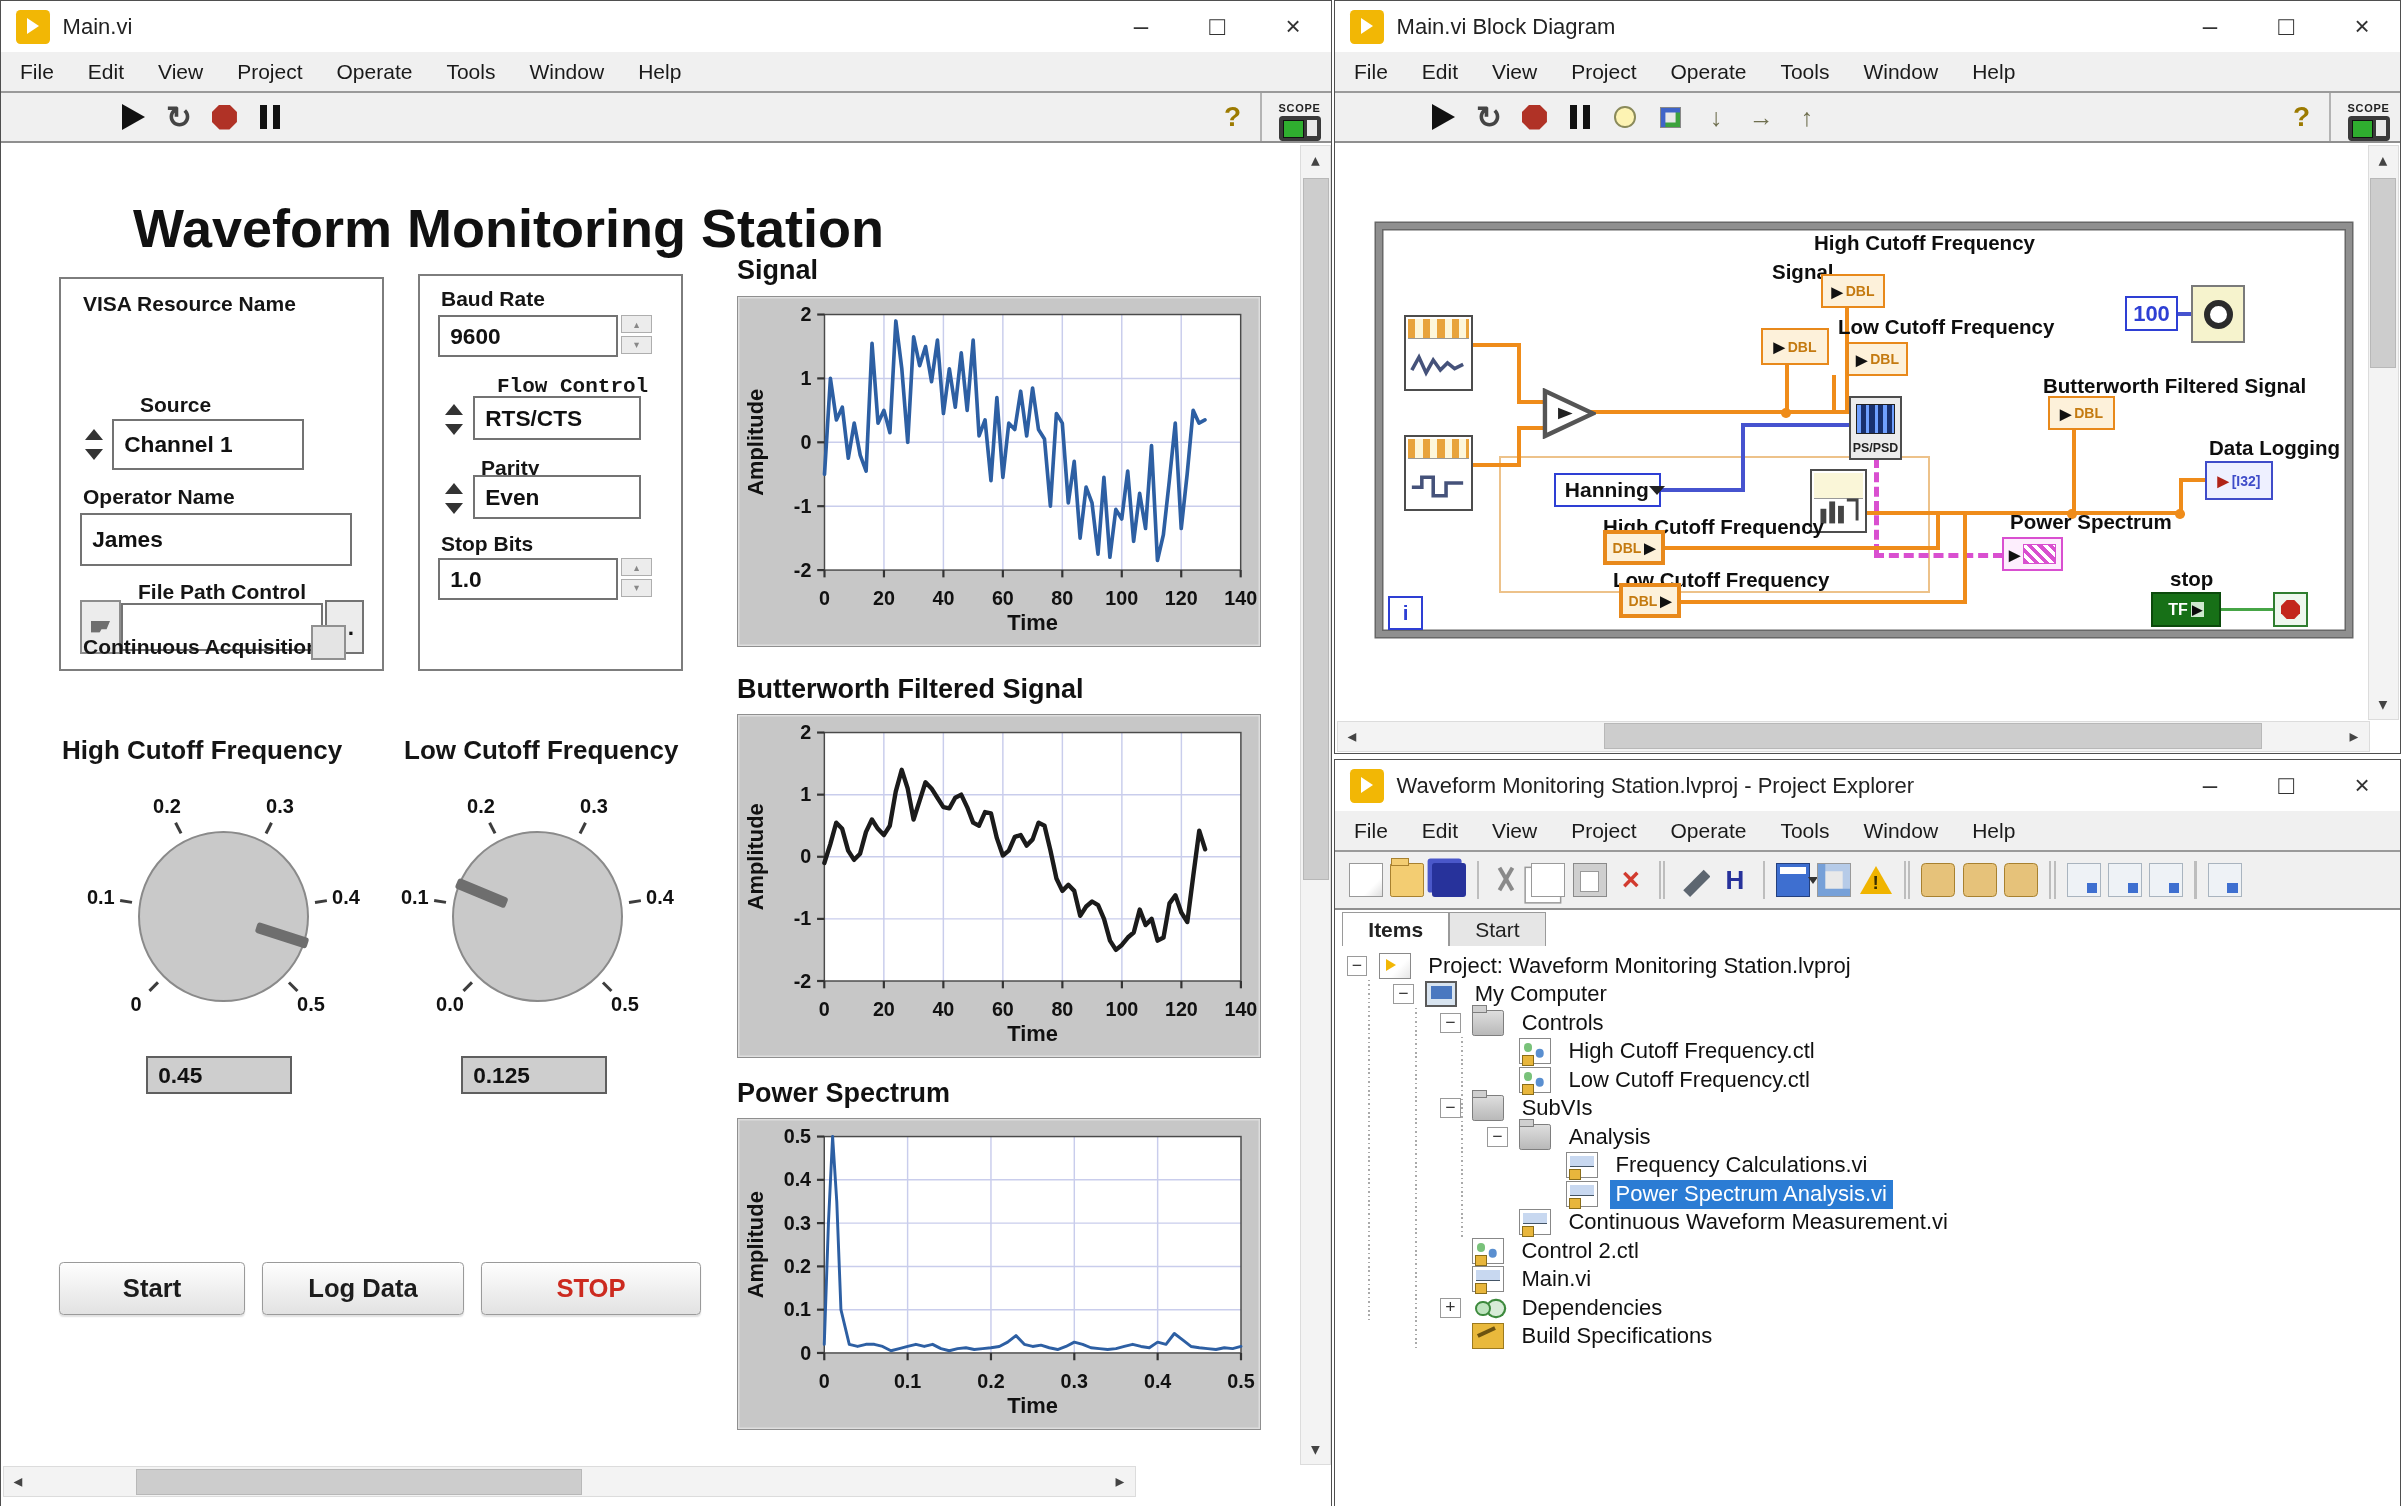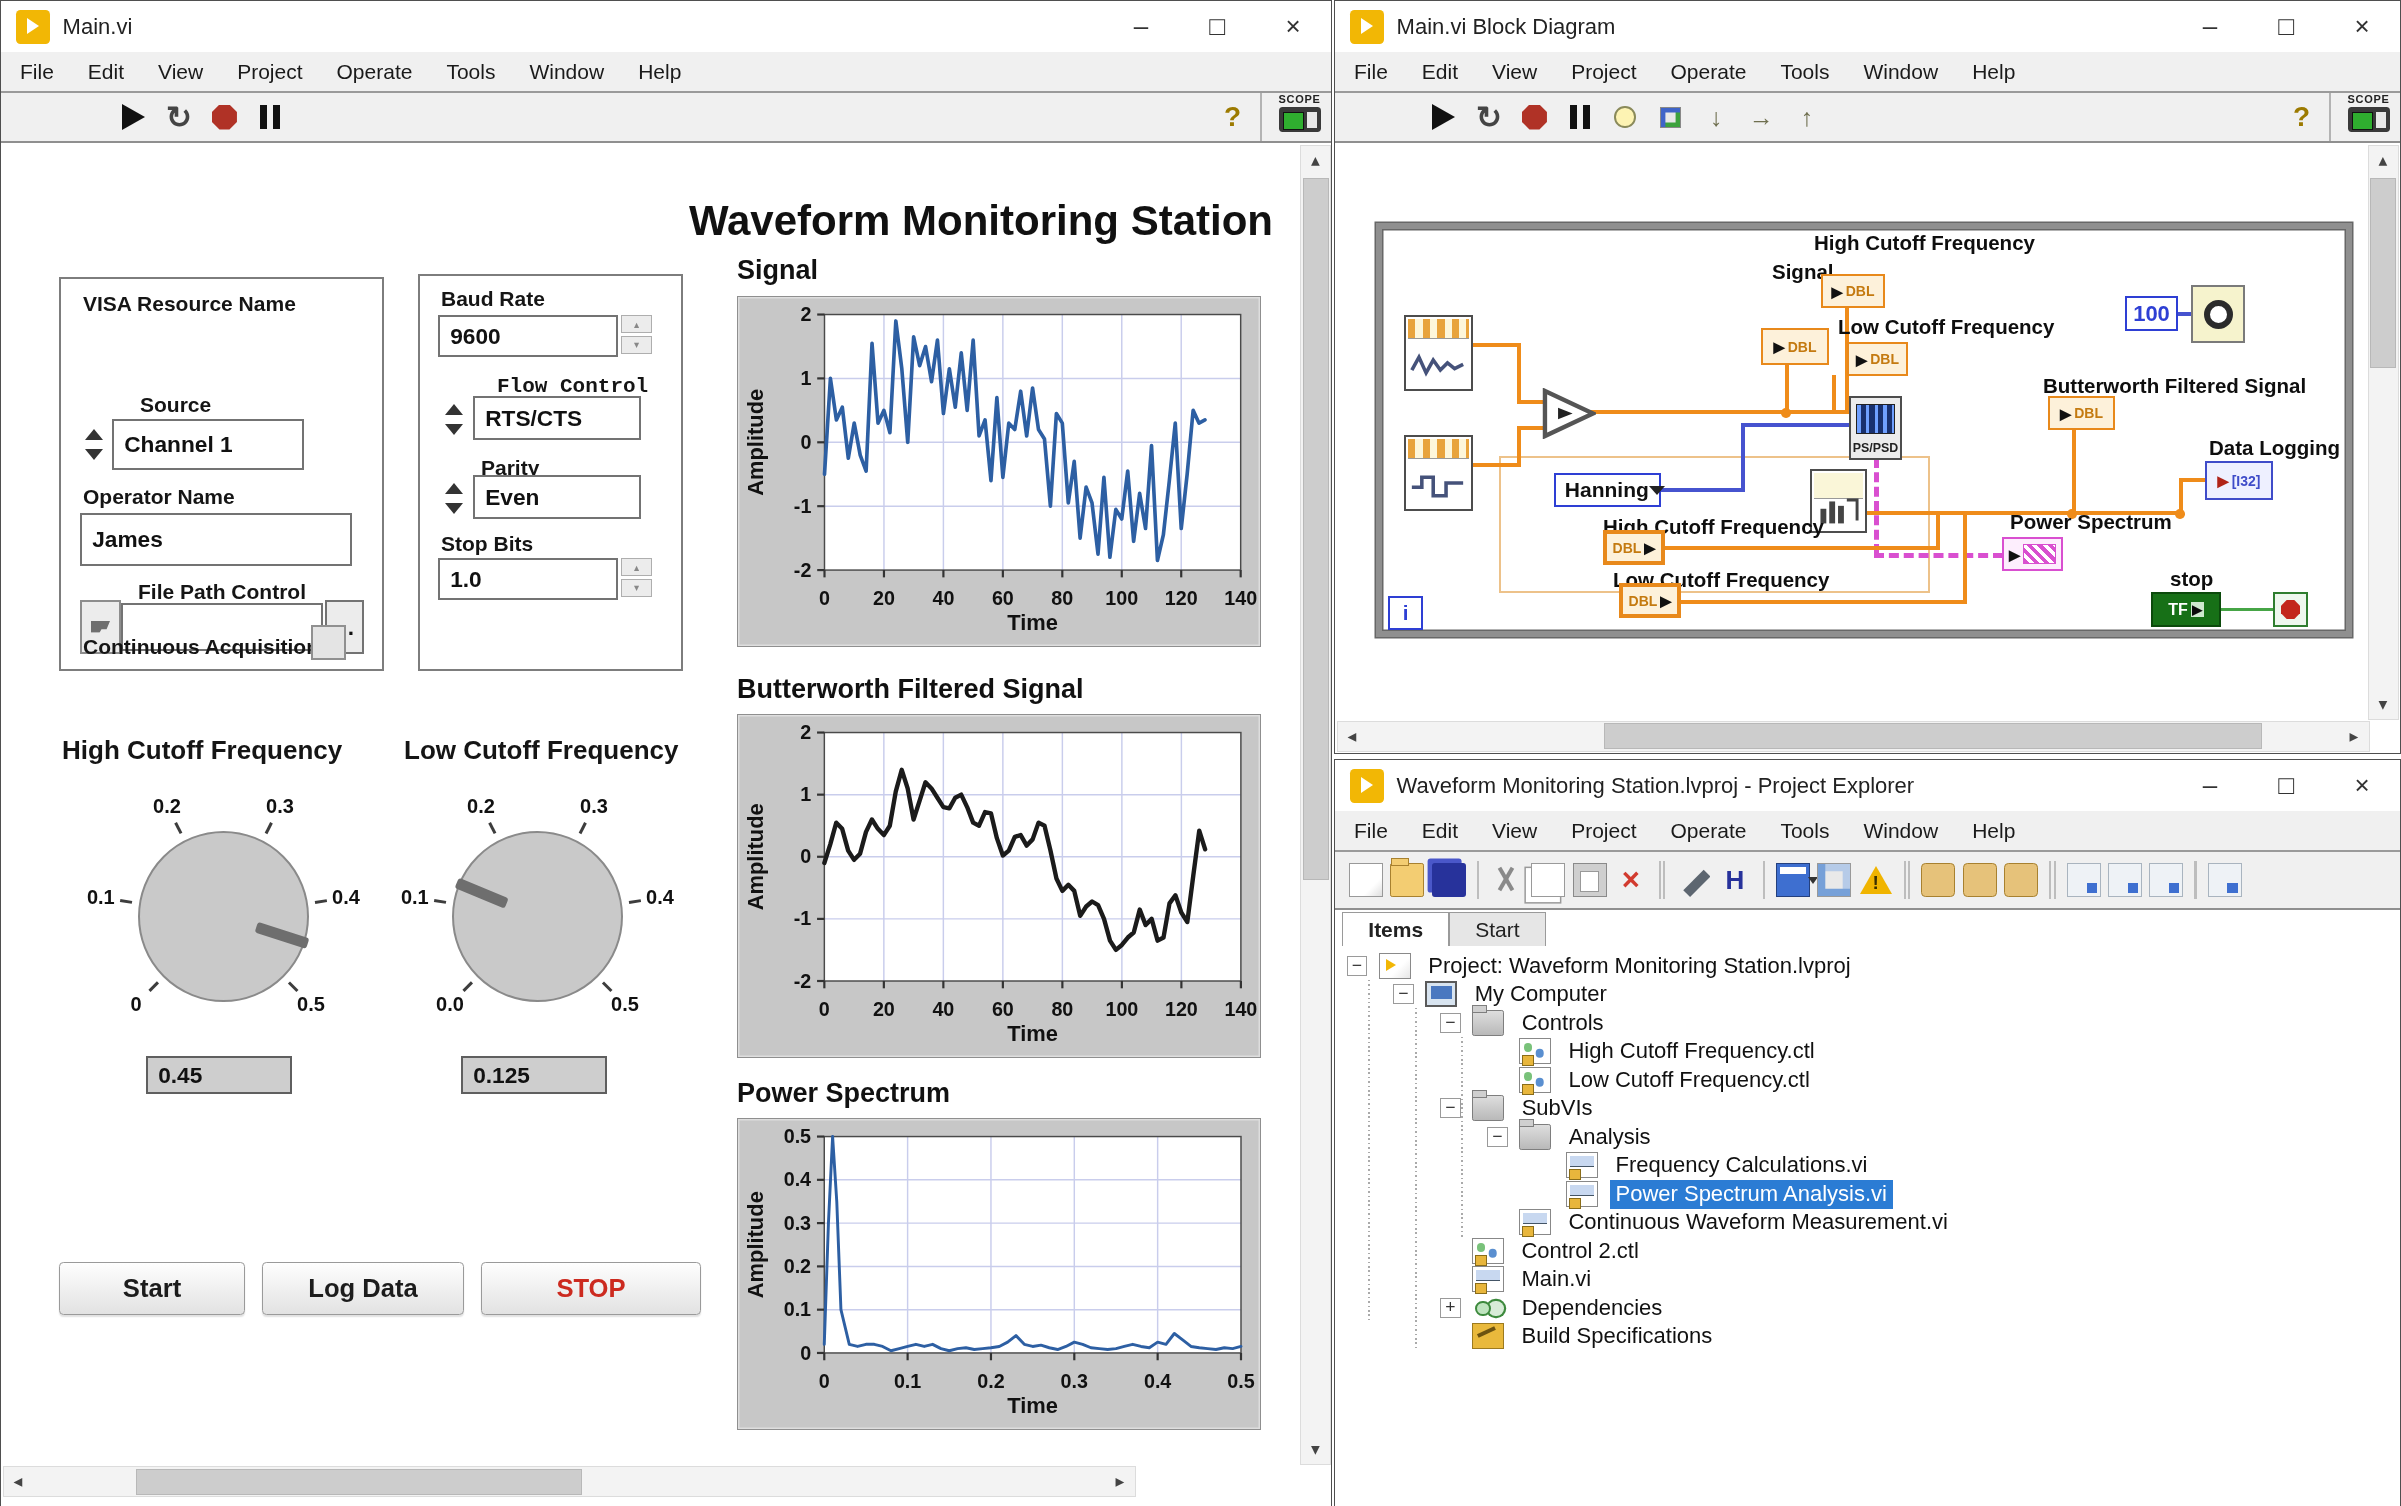--- a/index.html
+++ b/index.html
@@ -23,28 +23,28 @@
   .tbi.cont::before{content:"↻";font-size:31px;color:#444;font-weight:700;}
   .tbi.stopoct::before{content:"";width:25px;height:25px;background:#b03226;clip-path:polygon(30% 0,70% 0,100% 30%,100% 70%,70% 100%,30% 100%,0 70%,0 30%);}
   .tbi.pausebars::before,.tbi.pausebars::after{content:"";width:7.3px;height:23.4px;background:#111;margin:0 2.9px;}
   .tbi.bulb::before{content:"";width:17.5px;height:17.5px;border:2.2px solid #8a8a5a;border-radius:50%;background:#fdf3b3;}
   .tbi.retain::before{content:"";width:19px;height:19px;background:#e8e8e8;border:1.5px solid #888;box-shadow:inset 4.4px 4.4px 0 #3f64c8, inset -4.4px -4.4px 0 #3da23d;}
   .tbi.stepin::before{content:"↓";font-size:25px;color:#6f6f4f;font-weight:700;}
   .tbi.stepover::before{content:"→";font-size:25px;color:#6f6f4f;font-weight:700;}
   .tbi.stepout::before{content:"↑";font-size:25px;color:#6f6f4f;font-weight:700;}
   .helpq{font-size:28px;font-weight:700;color:#9c7a00;margin-right:19px;}
   .tbsep{width:2.2px;height:100%;background:#b3b3b3;margin-right:5.8px;}
-  .scopebox{width:63px;height:100%;display:flex;flex-direction:column;align-items:center;justify-content:flex-start;}
+  .scopebox{width:63px;height:100%;display:flex;flex-direction:column;align-items:center;justify-content:flex-end;}
   .scopelabel{font-size:11px;font-weight:700;letter-spacing:0.7px;color:#222;}
   .scopeicon{width:42px;height:25px;background:#3a3a3a;border-radius:3.7px;margin-top:2.2px;position:relative;}
   .scopeicon::before{content:"";position:absolute;left:4.4px;top:4.4px;width:19px;height:16px;background:#2fae2f;border:0.7px solid #111;}
   .scopeicon::after{content:"";position:absolute;right:3.7px;top:4.4px;width:10.2px;height:16px;background:#e8e8e8;}
   
   .lbl{position:absolute;font-size:21px;font-weight:600;color:#151515;white-space:nowrap;}
-  .heading{position:absolute;font-size:42px;font-weight:800;color:#111;text-align:right;}
+  .heading{position:absolute;font-size:54px;font-weight:800;color:#111;text-align:left;}
   .grp{position:absolute;border:2.2px solid #7d7d7d;background:#fff;box-sizing:border-box;}
   .fld{position:absolute;background:#fff;border:2.2px solid #737373;box-sizing:border-box;font-size:22.7px;font-weight:600;color:#111;display:flex;align-items:center;padding-left:10.2px;white-space:nowrap;}
   .spin{position:absolute;width:26px;display:flex;flex-direction:column;align-items:center;gap:8.8px;}
   .spin .up{width:0;height:0;border-left:9.5px solid transparent;border-right:9.5px solid transparent;border-bottom:11px solid #333;}
   .spin .dn{width:0;height:0;border-left:9.5px solid transparent;border-right:9.5px solid transparent;border-top:11px solid #333;}
   .vspin{position:absolute;width:31px;display:flex;flex-direction:column;gap:2.9px;}
   .vspin span{height:18px;background:#ececec;border:1.5px solid #aeaeae;display:flex;align-items:center;justify-content:center;font-size:10.2px;color:#888;box-sizing:border-box;}
   .ddbtn{position:absolute;right:2.9px;top:2.9px;bottom:2.9px;width:41px;background:#d8d8d8;border-left:1.5px solid #9a9a9a;display:flex;align-items:center;justify-content:center;}
   .ddbtn::before{content:"";border-left:9.5px solid transparent;border-right:9.5px solid transparent;border-top:11.7px solid #222;}
   .visa-glyph{width:19px;height:25px;margin-right:7.3px;position:relative;flex:0 0 auto;}

